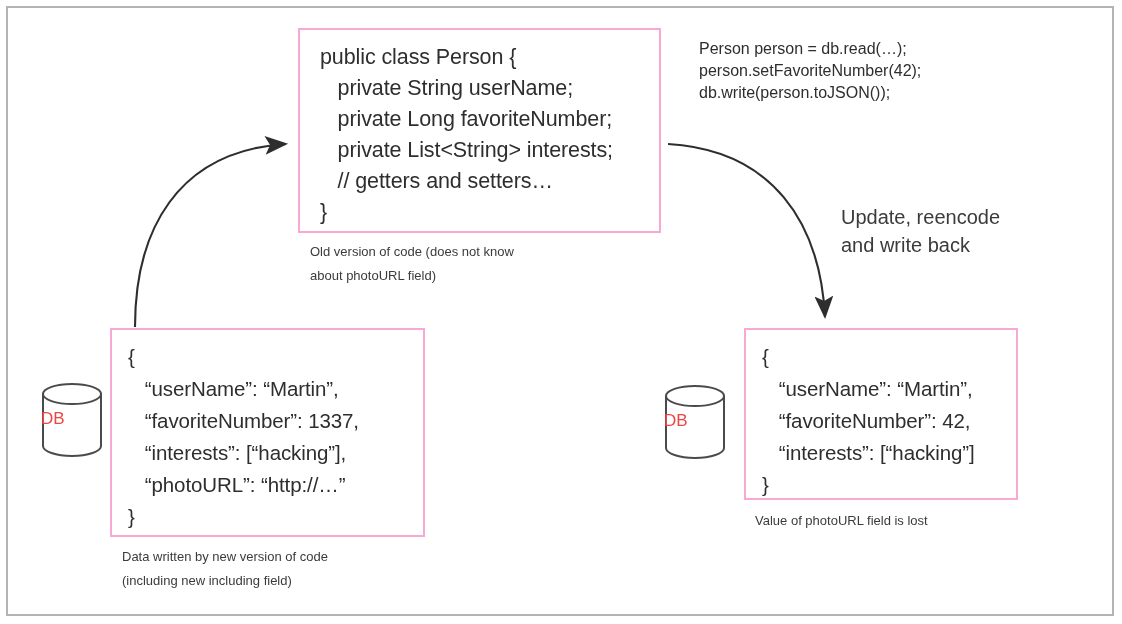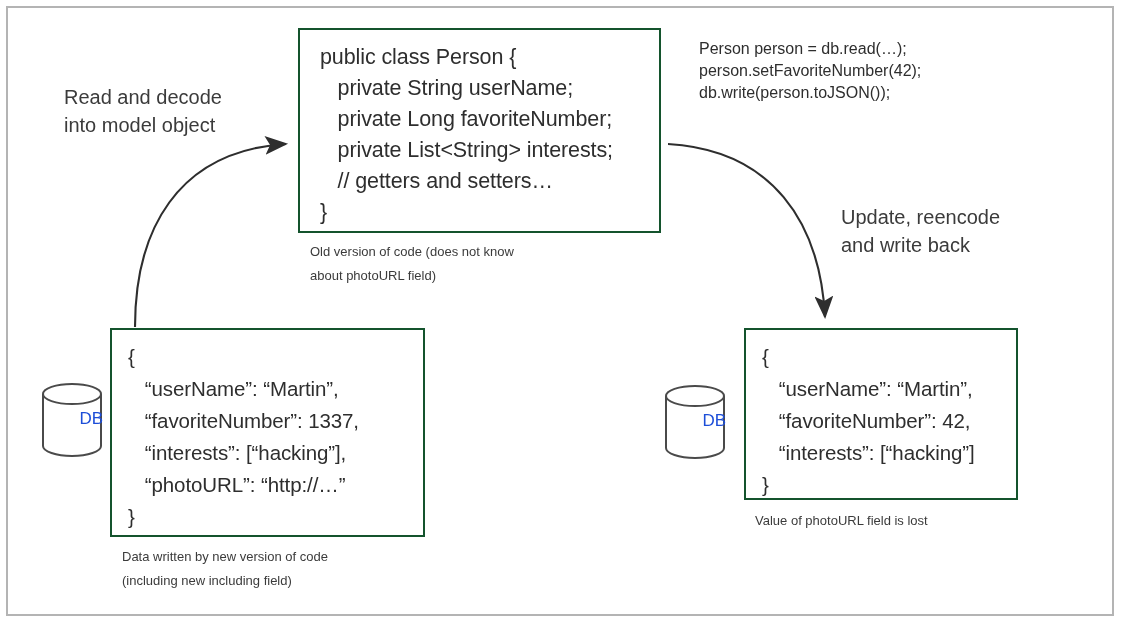--- a/index.html
+++ b/index.html
@@ -20,21 +20,21 @@
     position: absolute;
     left: 6px;
     top: 6px;
     width: 1108px;
     height: 610px;
     border: 2px solid #b4b4b4;
     box-sizing: border-box;
   }
   .box {
     position: absolute;
-    border: 2px solid #14532d;
+    border: 2px solid #f9a8d4;
     background: #ffffff;
     box-sizing: border-box;
   }
   .code-box {
     left: 298px;
     top: 28px;
     width: 363px;
     height: 205px;
   }
   .json-left {
@@ -120,24 +120,24 @@
   .db {
     position: absolute;
     width: 62px;
     height: 76px;
   }
   .db-left { left: 41px; top: 382px; }
   .db-right { left: 664px; top: 384px; }
   .db-label {
     position: absolute;
     width: 100%;
-    text-align: right;
+    text-align: left;
     top: 27px;
     font-size: 17px;
-    color: #1d4ed8;
+    color: #ef4444;
   }
   svg.arrows {
     position: absolute;
     left: 0;
     top: 0;
     width: 1122px;
     height: 624px;
     pointer-events: none;
   }
 </style>
@@ -156,22 +156,20 @@
    // getters and setters…
 }</div>
   </div>
   <div class="caption caption-code">Old version of code (does not know
 about photoURL field)</div>
 
   <div class="snippet">Person person = db.read(…);
 person.setFavoriteNumber(42);
 db.write(person.toJSON());</div>
 
-  <div class="label label-read">Read and decode
-into model object</div>
   <div class="label label-update">Update, reencode
 and write back</div>
 
   <div class="box json-left">
     <div class="code-text">{
    “userName”: “Martin”,
    “favoriteNumber”: 1337,
    “interests”: [“hacking”],
    “photoURL”: “http://…”
 }</div>

